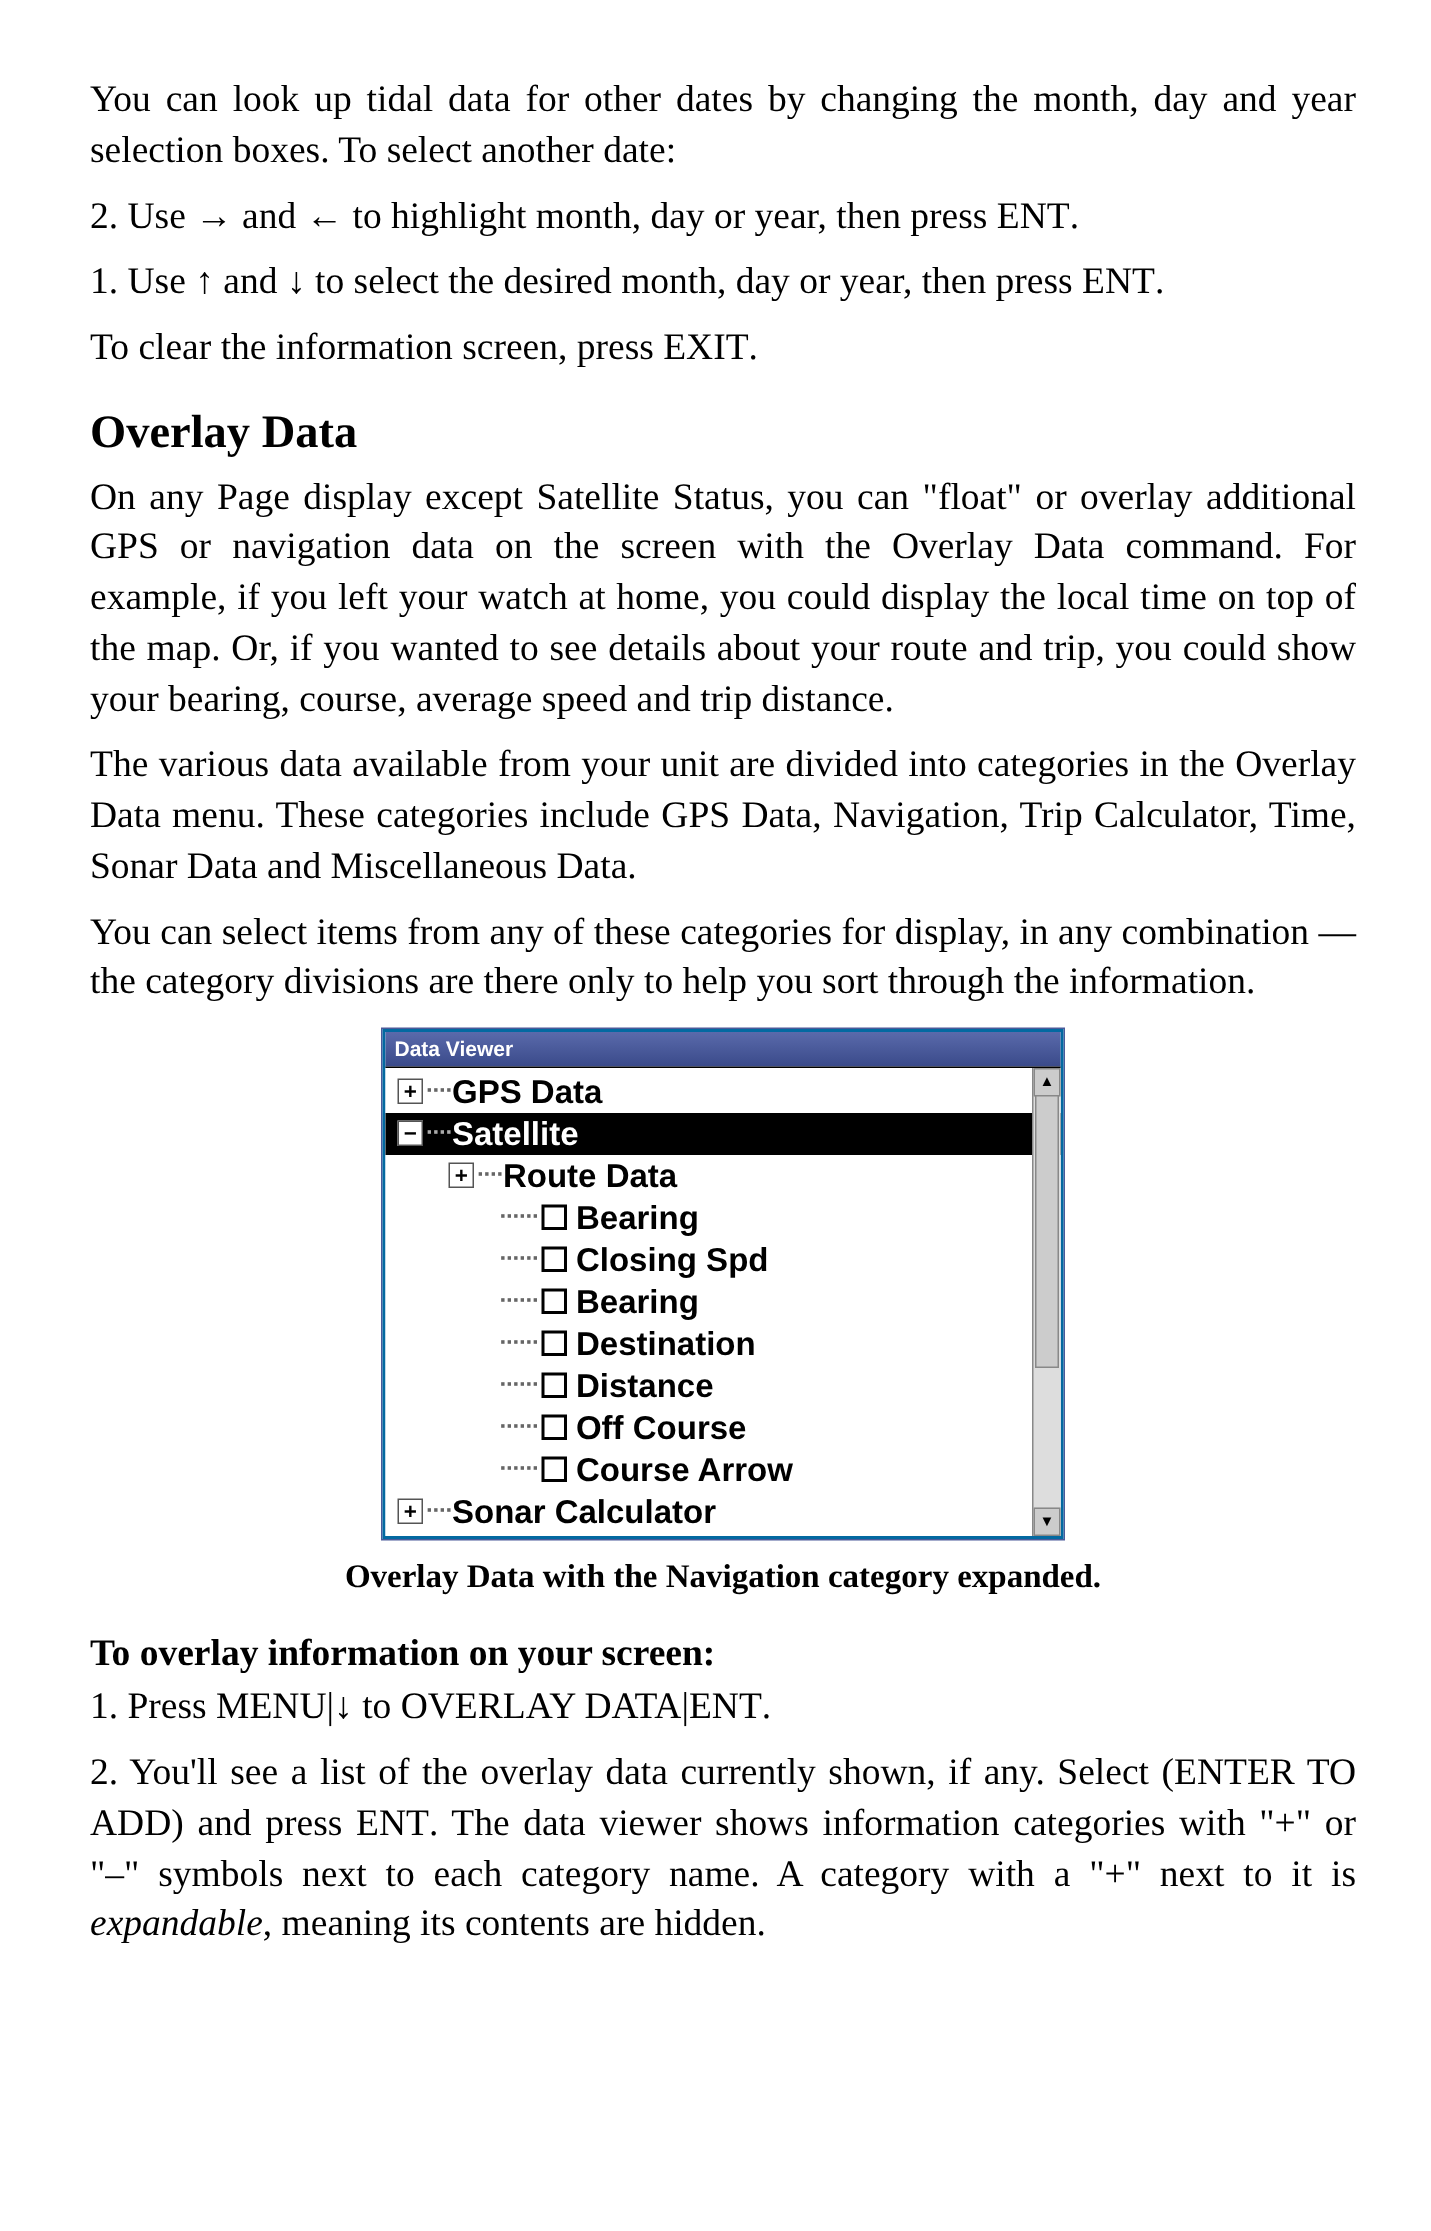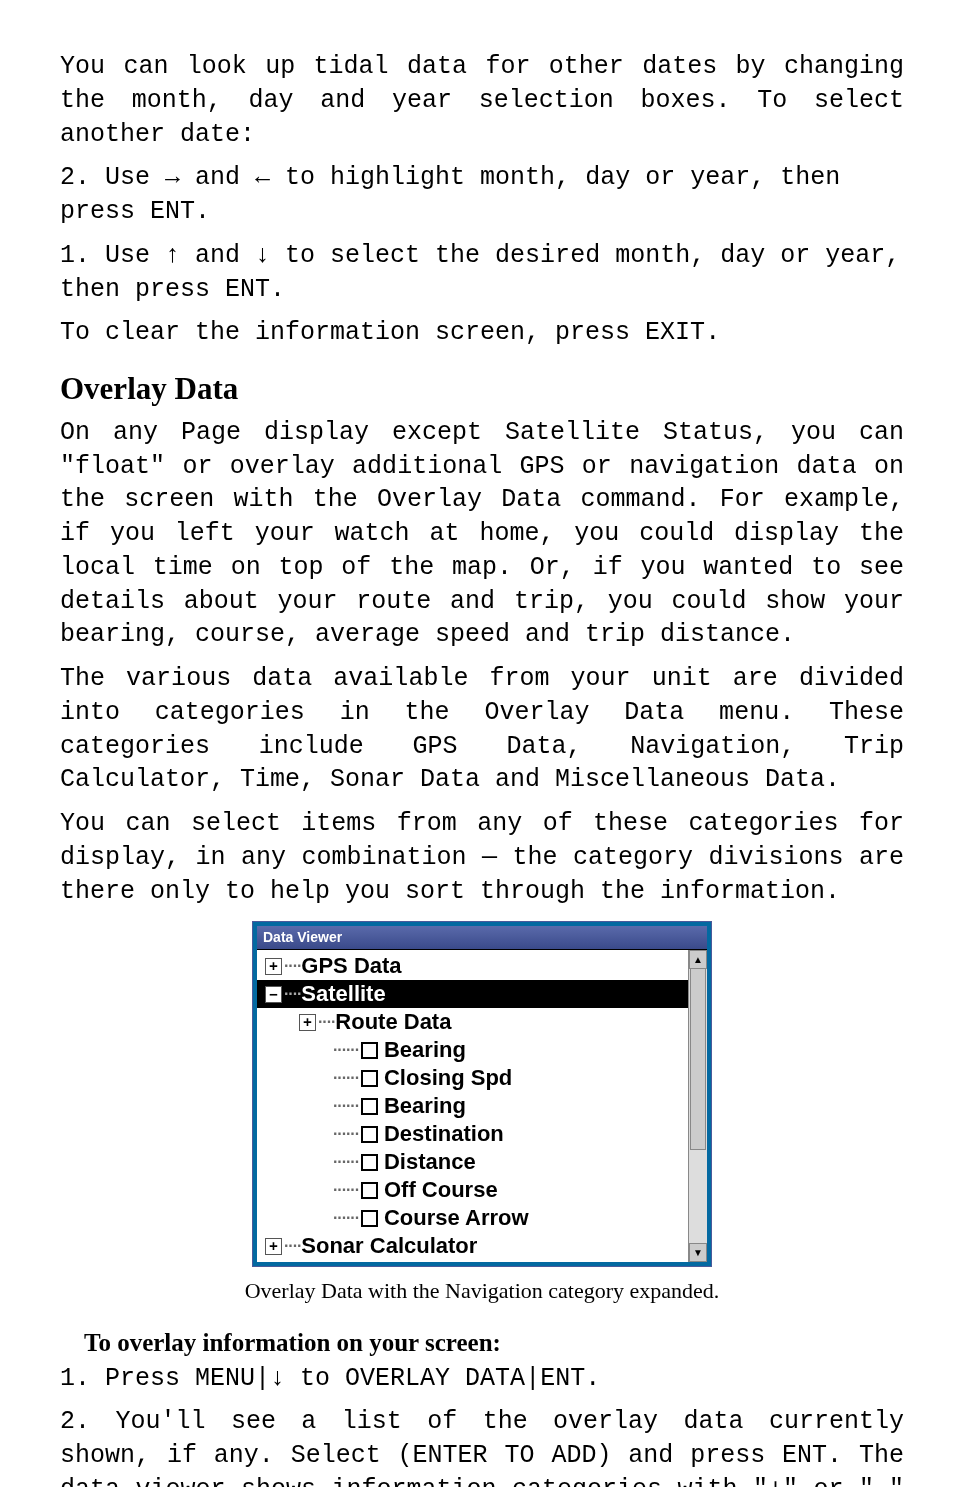--- a/index.html
+++ b/index.html
@@ -4,45 +4,44 @@
   <style>
     body {
       font-family: "Times New Roman", Georgia, serif;
       background: #fff;
       color: #000;
       margin: 0;
       padding: 50px 50px 60px 60px;
       font-size: 25px;
       line-height: 1.35;
     }
-    p { margin: 0 0 10px 0; font-family: Liberation Mono, monospace; }
+    p { margin: 0 0 10px 0; }
     .justify { text-align: justify; }
     h2 {
       font-size: 31px;
       font-weight: bold;
       margin: 18px 0 6px 0;
     }
     .sub-bold {
       font-weight: bold;
       font-size: 25px;
       margin-top: 14px;
       margin-bottom: 2px;
-      margin-left: 24px;
     }
     .sc { font-variant: small-caps; margin-top: 16px; }
     .italic { font-style: italic; }
     .figure-wrap {
       display: flex;
       justify-content: center;
       margin: 14px 0 6px 0;
     }
     .figure {
       width: 450px;
       background: #fff;
-      border: 4px solid #0369a1;
+      border: 2px solid #0369a1;
       box-shadow: 0 0 0 1px #4a5a9a;
       font-family: Arial, Helvetica, sans-serif;
     }
     .fig-titlebar {
       background: linear-gradient(#5a6aab, #3a4a8a);
       color: #fff;
       font-weight: bold;
       font-size: 14px;
       padding: 2px 6px;
       border-bottom: 1px solid #000;
@@ -106,21 +105,21 @@
     }
     .scroll-thumb {
       position: absolute;
       top: 18px; left: 1px; right: 1px;
       height: 180px;
       background: #ccc;
       border: 1px solid #888;
     }
     .caption {
       text-align: center;
-      font-weight: normal;
+      font-weight: bold;
       font-size: 22px;
       margin: 10px 0 20px 0;
     }
   </style>
 </head>
 <body>
 
 <p class="justify">You can look up tidal data for other dates by changing the month, day and year selection boxes. To select another date:</p>
 
 <p>

